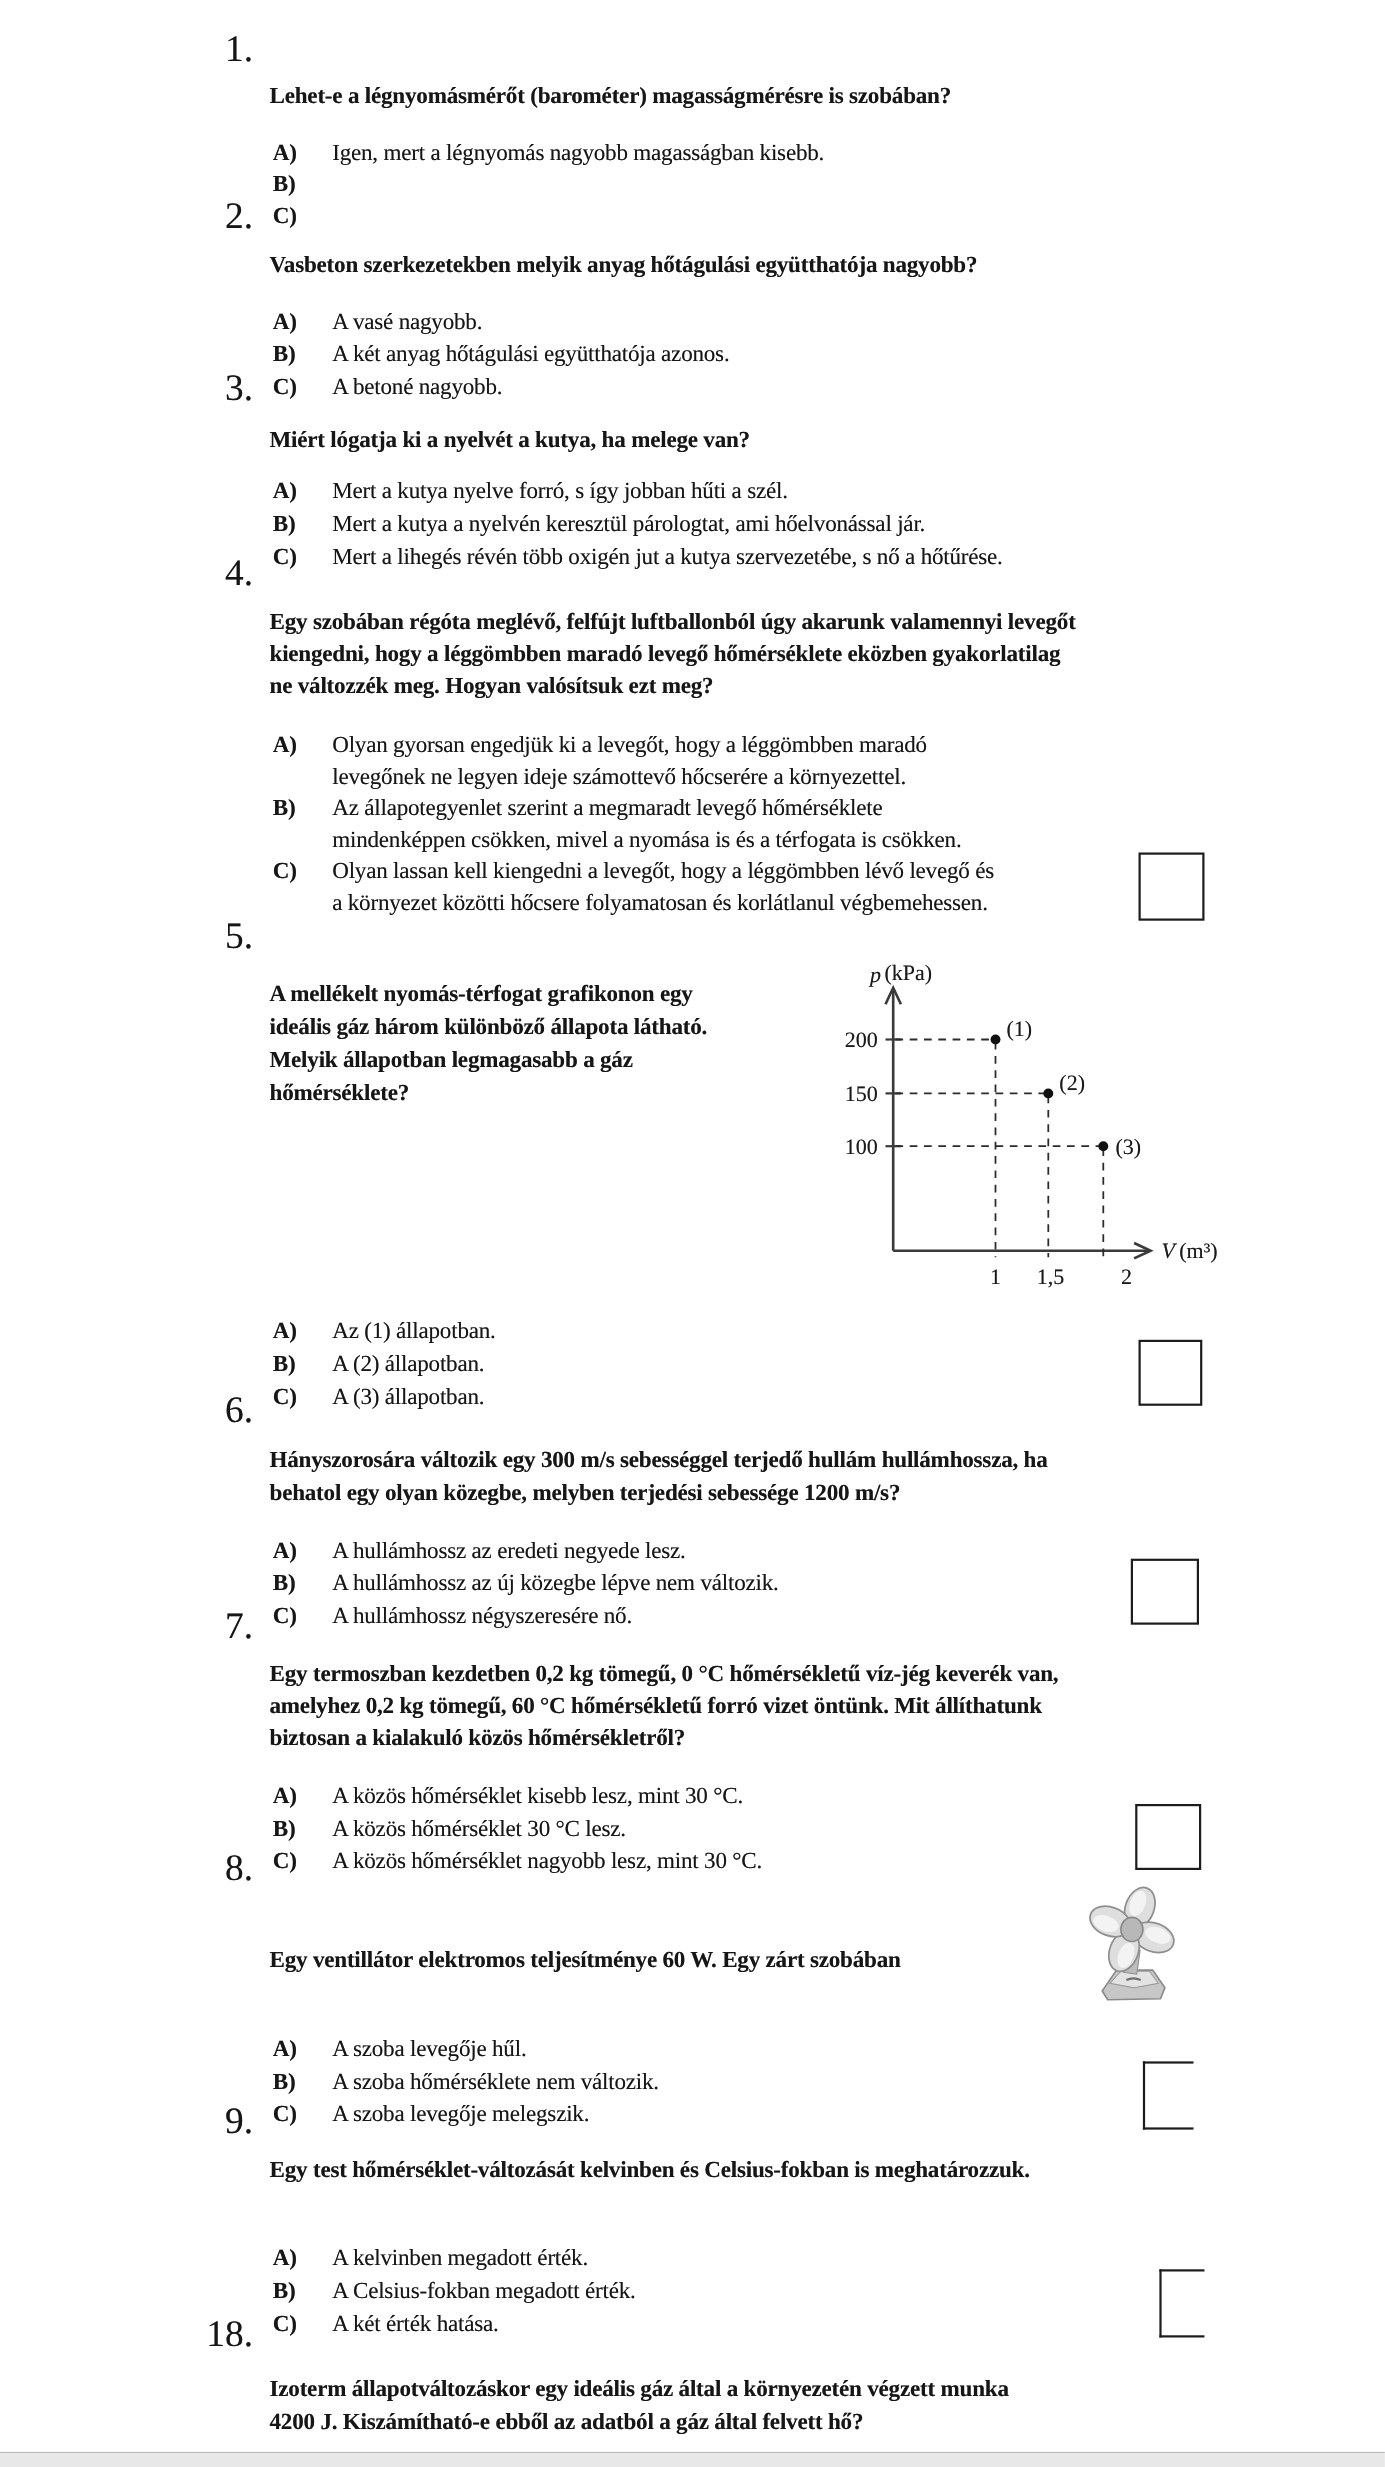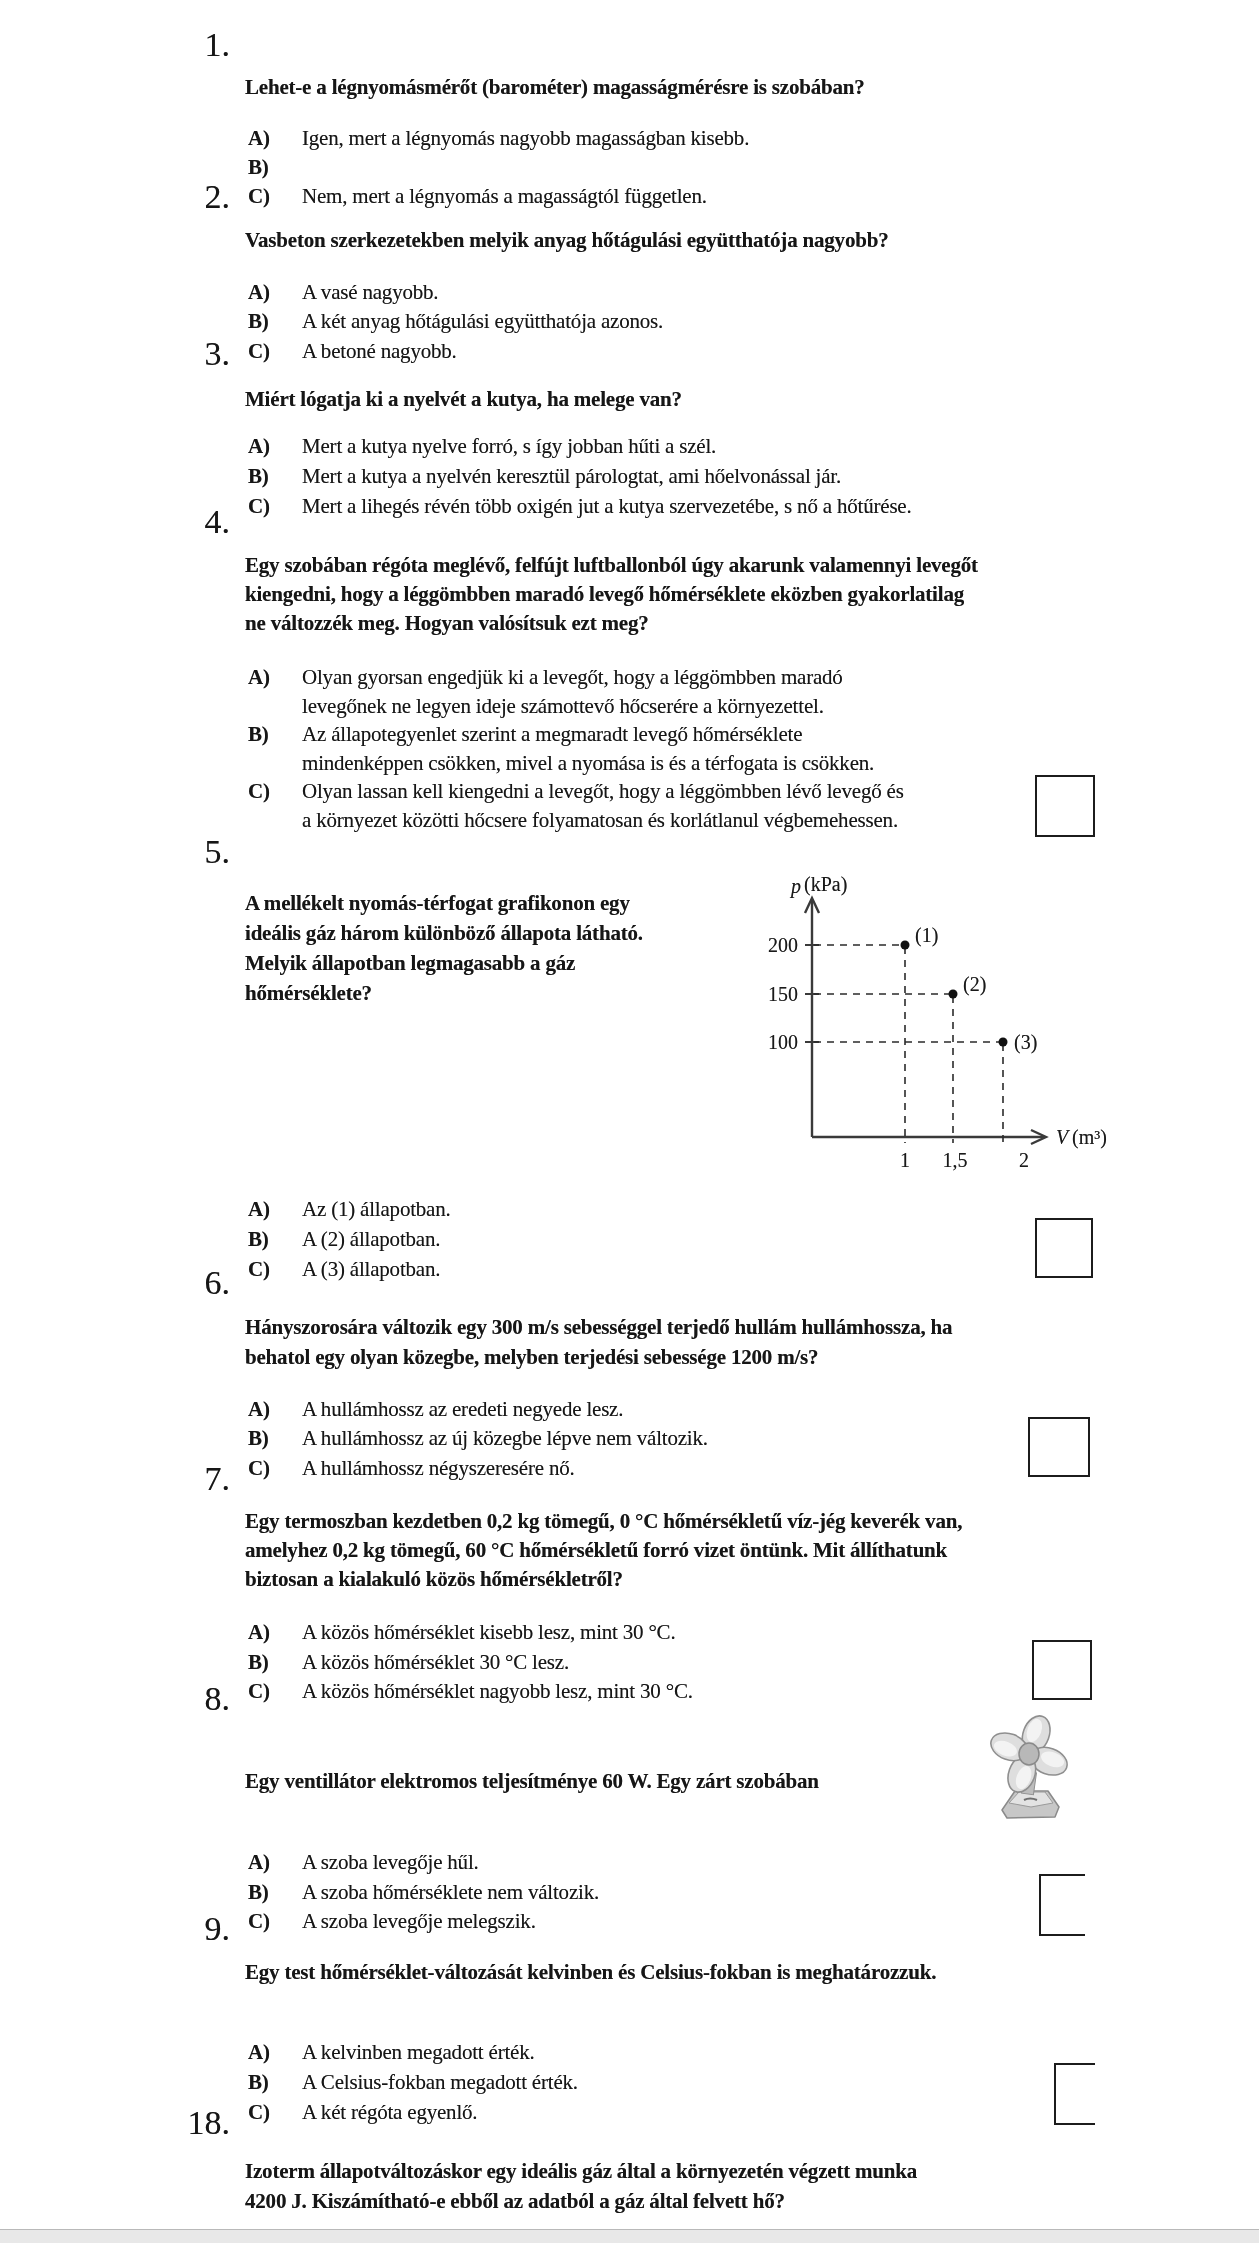--- a/index.html
+++ b/index.html
@@ -39,21 +39,20 @@
 </div>
 <div class="opt" style="top:124px">
   <span class="olet">A)</span>
   <span class="otext">Igen, mert a légnyomás nagyobb magasságban kisebb.</span>
 </div>
 <div class="opt" style="top:153px">
   <span class="olet">B)</span>
 </div>
 <div class="opt" style="top:182px">
   <span class="olet">C)</span>
-  <span class="otext">Nem, mert a légnyomás a magasságtól független.</span>
 </div>
 
 <div class="q-num" style="top:180px">2.</div>
 <div class="q-text" style="top:225px">
   <div>Vasbeton szerkezetekben melyik anyag hőtágulási együtthatója nagyobb?</div>
 </div>
 <div class="opt" style="top:278px">
   <span class="olet">A)</span>
   <span class="otext">A vasé nagyobb.</span>
 </div>
@@ -268,21 +267,21 @@
 <div class="opt" style="top:2038px">
   <span class="olet">A)</span>
   <span class="otext">A kelvinben megadott érték.</span>
 </div>
 <div class="opt" style="top:2068px">
   <span class="olet">B)</span>
   <span class="otext">A Celsius-fokban megadott érték.</span>
 </div>
 <div class="opt" style="top:2098px">
   <span class="olet">C)</span>
-  <span class="otext">A két régóta egyenlő.</span>
+  <span class="otext">A két érték hatása.</span>
 </div>
 <div class="abox open-right" style="left:1054px;top:2063px;width:39px;height:58px"></div>
 
 <div class="q-num" style="top:2106px">18.</div>
 <div class="q-text" style="top:2156px">
   <div>Izoterm állapotváltozáskor egy ideális gáz által a környezetén végzett munka</div>
   <div>4200 J. Kiszámítható-e ebből az adatból a gáz által felvett hő?</div>
 </div>
 
 <div class="footer-band"></div>

